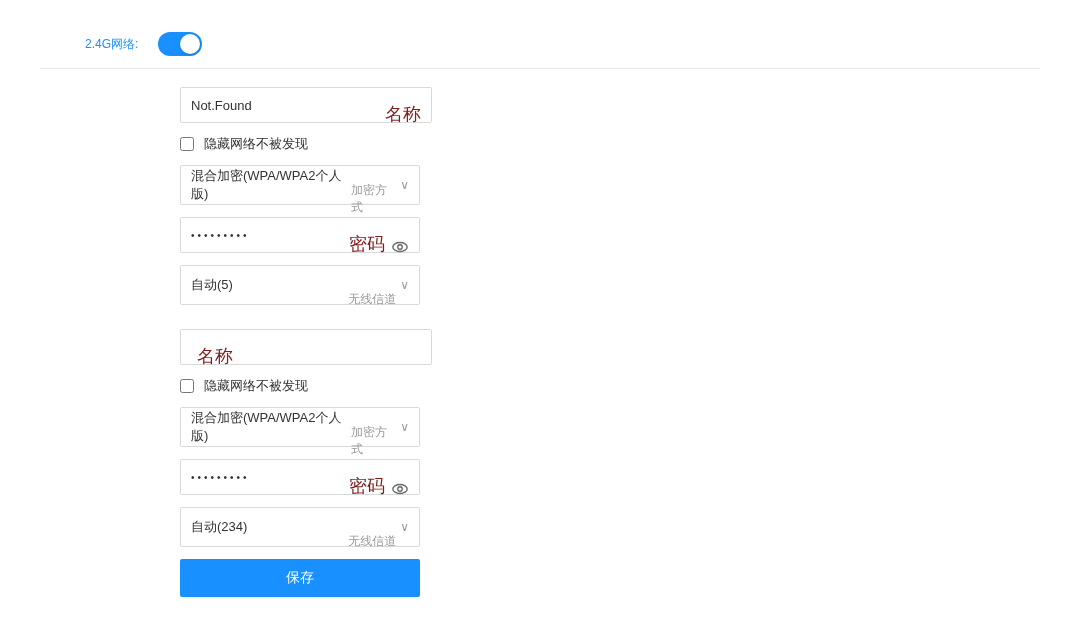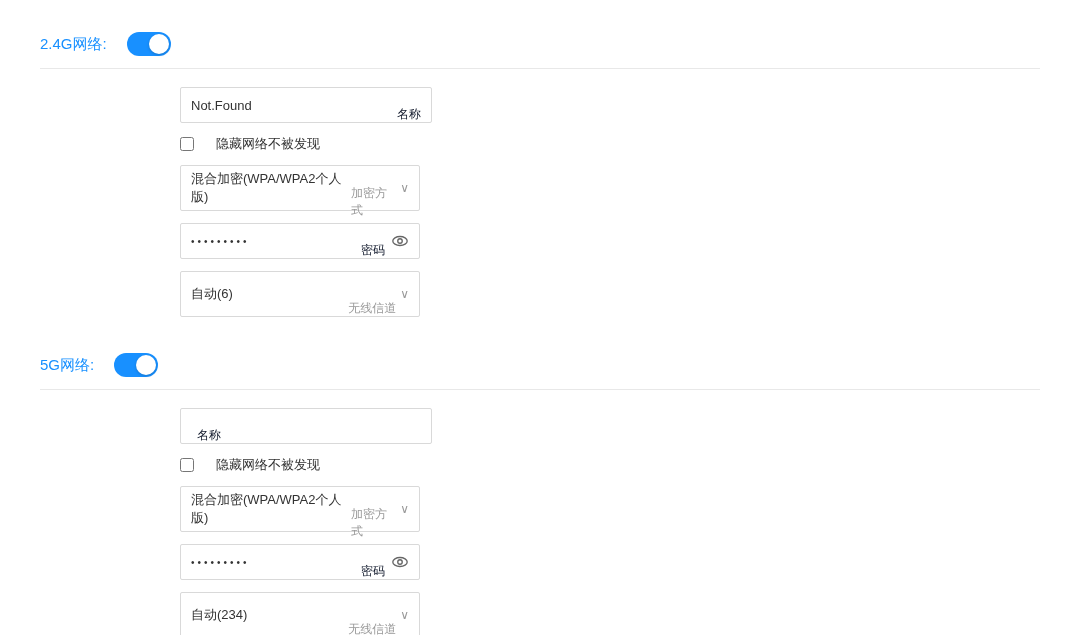--- a/index.html
+++ b/index.html
@@ -23,23 +23,24 @@
     .section-header {
       display: flex;
       align-items: center;
       gap: 20px;
       padding: 12px 0;
       border-bottom: 1px solid #e8e8e8;
       margin-bottom: 18px;
     }
     .section-title {
       color: #1890ff;
-      font-size: 15px;
+      font-size: 12px;
       font-weight: 500;
       white-space: nowrap;
+      margin-left: 45px;
     }
     
     .toggle-switch {
       position: relative;
       width: 44px;
       height: 24px;
       cursor: pointer;
       flex-shrink: 0;
     }
     .toggle-track {
@@ -88,28 +89,28 @@
     }
     .input-field input {
       border: none;
       outline: none;
       flex: 1;
       font-size: 13px;
       color: #333;
       background: transparent;
     }
     .input-label {
-      color: #0f172a;
-      font-size: 12px;
+      color: #7f1d1d;
+      font-size: 18px;
       margin-left: 6px;
       margin-top: 18px;
     }
     .select-field {
       width: 240px;
-      height: 46px;
+      height: 40px;
       border: 1px solid #d9d9d9;
       border-radius: 2px;
       padding: 0 10px;
       font-size: 13px;
       display: flex;
       align-items: center;
       justify-content: space-between;
       color: #333;
       background: #fff;
       cursor: pointer;
@@ -119,21 +120,21 @@
       font-size: 12px;
       margin-top: 28px;
     }
     .chevron {
       color: #999;
       font-size: 12px;
     }
     .checkbox-row {
       display: flex;
       align-items: center;
-      gap: 22px;
+      gap: 10px;
       font-size: 13px;
       color: #333;
     }
     .checkbox-row input[type="checkbox"] {
       width: 14px;
       height: 14px;
       cursor: pointer;
     }
     .password-wrapper {
       width: 240px;
@@ -146,21 +147,21 @@
       justify-content: space-between;
       background: #fff;
     }
     .password-dots {
       letter-spacing: 3px;
       font-size: 10px;
       color: #333;
     }
     .password-right {
       display: flex;
-      align-items: center;
+      align-items: flex-end;
       gap: 6px;
     }
     .eye-icon {
       width: 18px;
       height: 18px;
       cursor: pointer;
       color: #666;
     }
     .save-btn {
       width: 240px;
@@ -223,39 +224,31 @@
             <svg class="eye-icon" viewBox="0 0 20 20" fill="none" xmlns="http://www.w3.org/2000/svg">
               <ellipse cx="10" cy="10" rx="8" ry="5" stroke="#666" stroke-width="1.5"></ellipse>
               <circle cx="10" cy="10" r="2.5" stroke="#666" stroke-width="1.5"></circle>
             </svg>
           </div>
         </div>
       </div>
 
       <div class="form-row">
         <div class="select-field">
-          <span>自动(6)</span>
+          <span>自动(5)</span>
           <span style="display:flex;align-items:center;gap:4px;">
             <span class="select-label">无线信道</span>
             <span class="chevron">∨</span>
           </span>
         </div>
       </div>
     </div>
   </div>
 
   <div class="section">
-    <div class="section-header">
-      <span class="section-title">5G网络:</span>
-      <label class="toggle-switch">
-
-        <div class="toggle-track"></div>
-        <div class="toggle-thumb"></div>
-      </label>
-    </div>
 
     <div class="form-area">
 
       <div class="form-row">
         <div class="input-field">
           <span class="input-label">名称</span>
         </div>
       </div>
 
       <div class="form-row checkbox-row">

